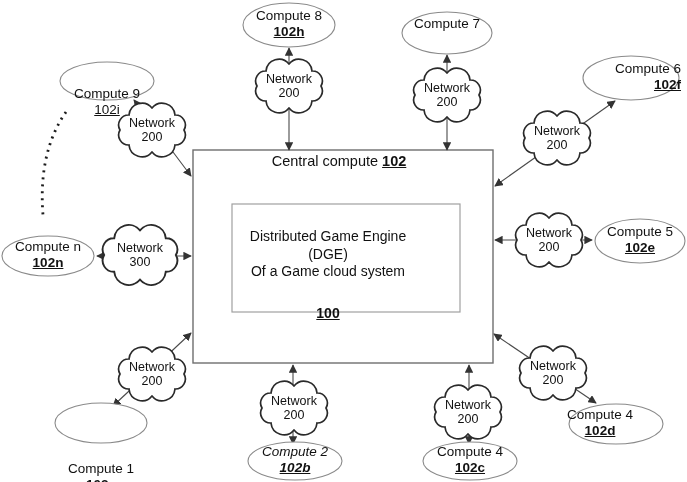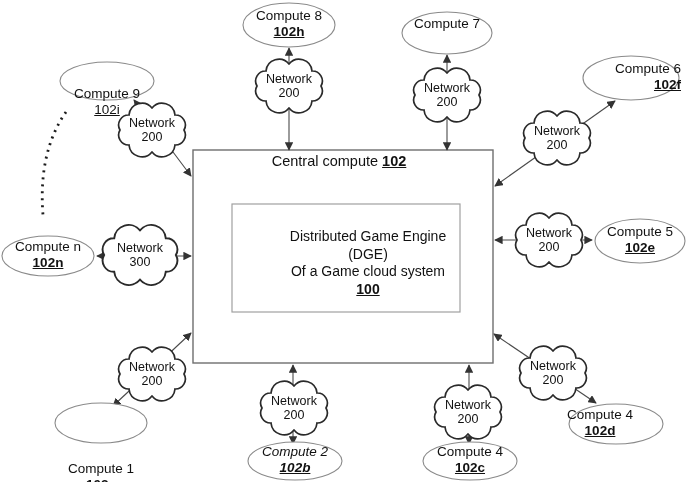--- a/index.html
+++ b/index.html
@@ -16,23 +16,23 @@
   .cloud{fill:#ffffff;stroke:#2a2a2a;stroke-width:1.7;}
   .ellipsis-arc{fill:none;stroke:#1d1d1d;stroke-width:2.8;stroke-dasharray:2 5;}
   .node-label{position:absolute;width:100px;text-align:center;font-size:13.5px;line-height:16px;}
   .node-label .nm{display:block;}
   .ref{display:block;font-weight:bold;text-decoration:underline;}
   .ref.light{font-weight:normal;}
   .cloud-label{position:absolute;width:80px;text-align:center;font-size:12.5px;line-height:14px;}
   .cloud-label span{display:block;}
   .central-label{position:absolute;left:193px;top:153px;width:292px;text-align:center;font-size:14.5px;}
   .ref-inline{font-weight:bold;text-decoration:underline;margin-left:4px;}
-  .engine-label{position:absolute;left:232px;top:228px;width:192px;text-align:center;font-size:14px;line-height:17.5px;padding-left:40px;}
+  .engine-label{position:absolute;left:232px;top:228px;width:192px;text-align:center;font-size:14px;line-height:17.5px;}
   .engine-label span{display:block;}
-  .engine-label .ref{display:inline-block;}
+  .engine-label .ref{display:inline-block;margin-top:24px;}
 </style>
 </head>
 <body>
 
 <div class="stage">
 
   <svg width="687" height="482" viewBox="0 0 687 482">
     <defs>
       <marker id="arrow" viewBox="0 0 10 10" refX="9" refY="5" markerWidth="8.5" markerHeight="8.5" markerUnits="userSpaceOnUse" orient="auto-start-reverse">
         <path d="M0 0 L10 5 L0 10 Z" fill="#333"></path>

